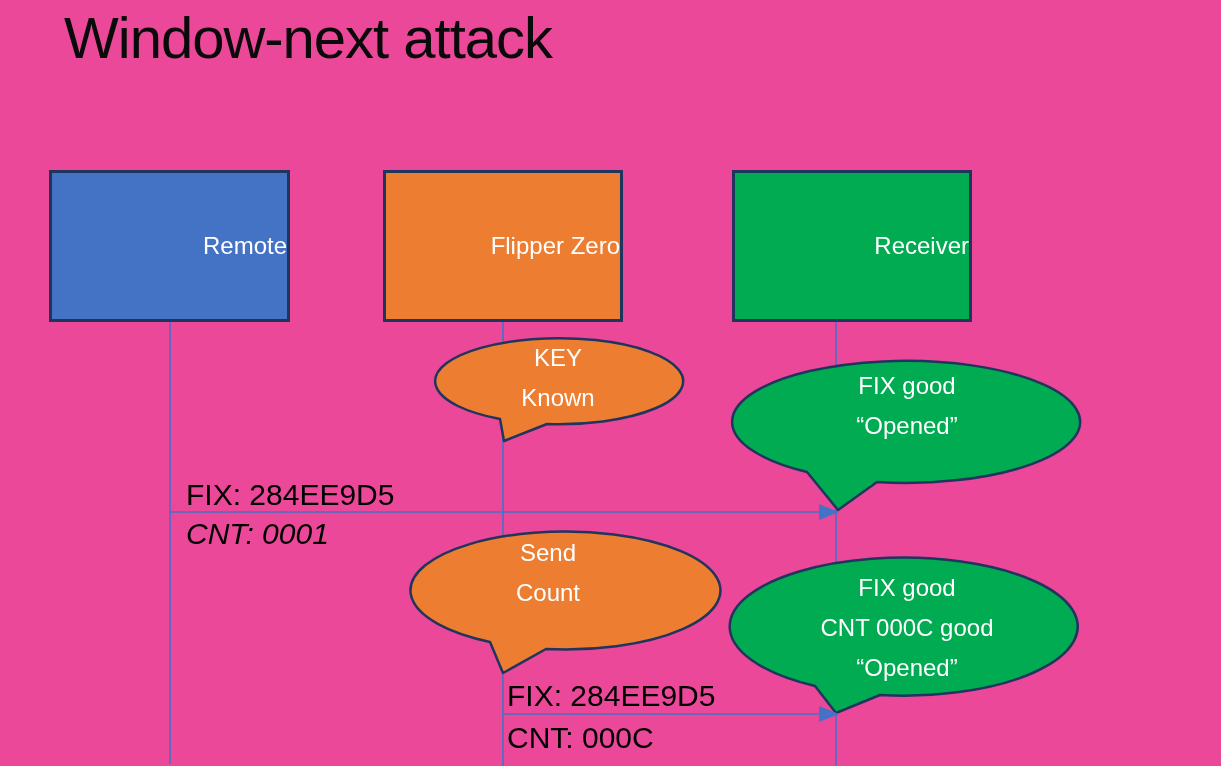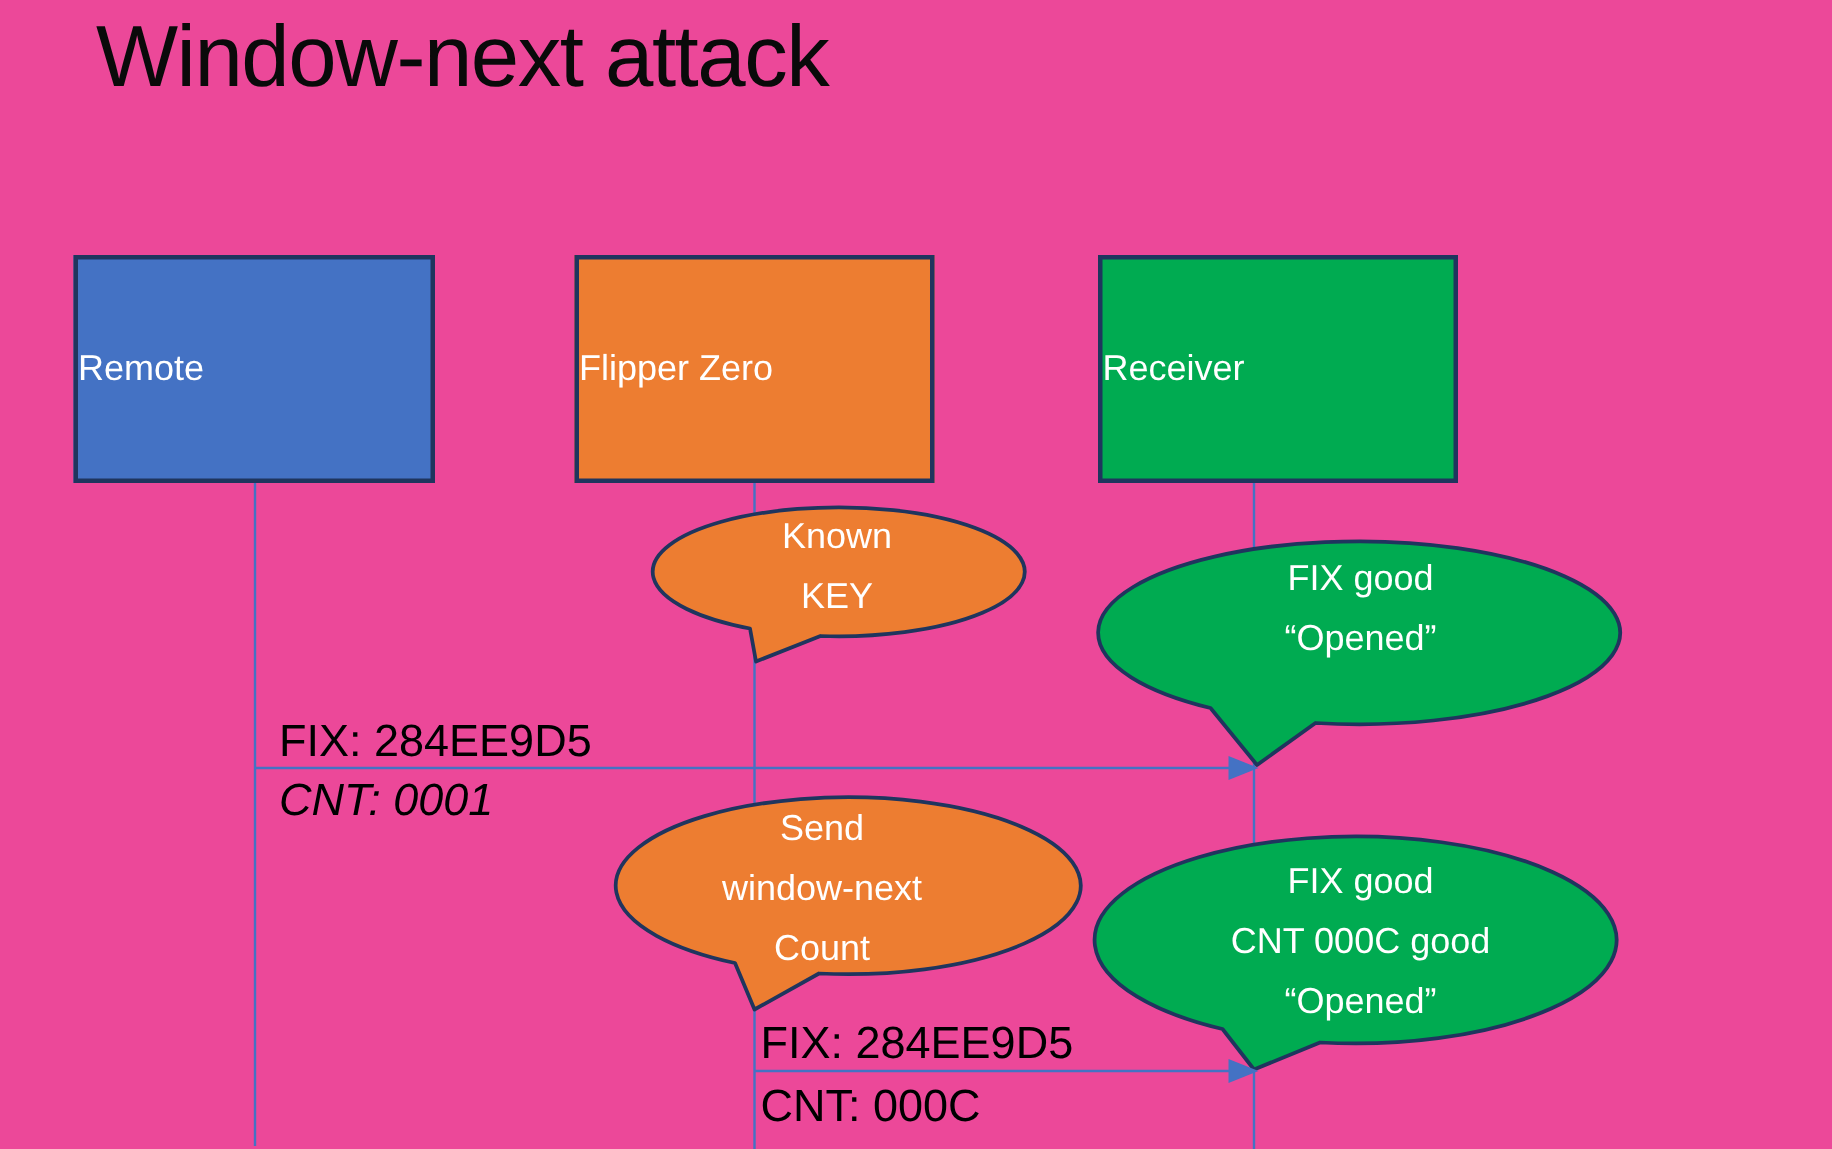--- a/index.html
+++ b/index.html
@@ -28,21 +28,21 @@
     width: 1221px; height: 766px;
   }
   .actor {
     position: absolute;
     top: 170px;
     height: 152px;
     box-sizing: border-box;
     border: 3px solid #1F355E;
     display: flex;
     align-items: center;
-    justify-content: flex-start;
+    justify-content: flex-end;
     color: #ffffff;
     font-size: 24px;
   }
   .actor-remote   { left: 49px;  width: 241px; background: #4472C4; }
   .actor-flipper  { left: 383px; width: 240px; background: #ED7D31; }
   .actor-receiver { left: 716px; width: 240px; background: #00AB51; margin-left: 16px; }
 
   .bubble-text {
     position: absolute;
     color: #ffffff;
@@ -96,30 +96,29 @@
     <span>Remote</span>
   </div>
   <div class="actor actor-flipper">
     <span>Flipper Zero</span>
   </div>
   <div class="actor actor-receiver">
     <span>Receiver</span>
   </div>
 
   <div class="bubble-text bt-1">
+    <div>KEY</div>
     <div>Known</div>
-    <div>KEY</div>
   </div>
   <div class="bubble-text bt-2">
     <div>FIX good</div>
     <div>“Opened”</div>
   </div>
   <div class="bubble-text bt-3">
     <div>Send</div>
-    <div>window-next</div>
     <div>Count</div>
   </div>
   <div class="bubble-text bt-4">
     <div>FIX good</div>
     <div>CNT 000C good</div>
     <div>“Opened”</div>
   </div>
 
   <div class="msg msg1-l1">FIX: 284EE9D5</div>
   <div class="msg msg1-l2">CNT: 0001</div>

